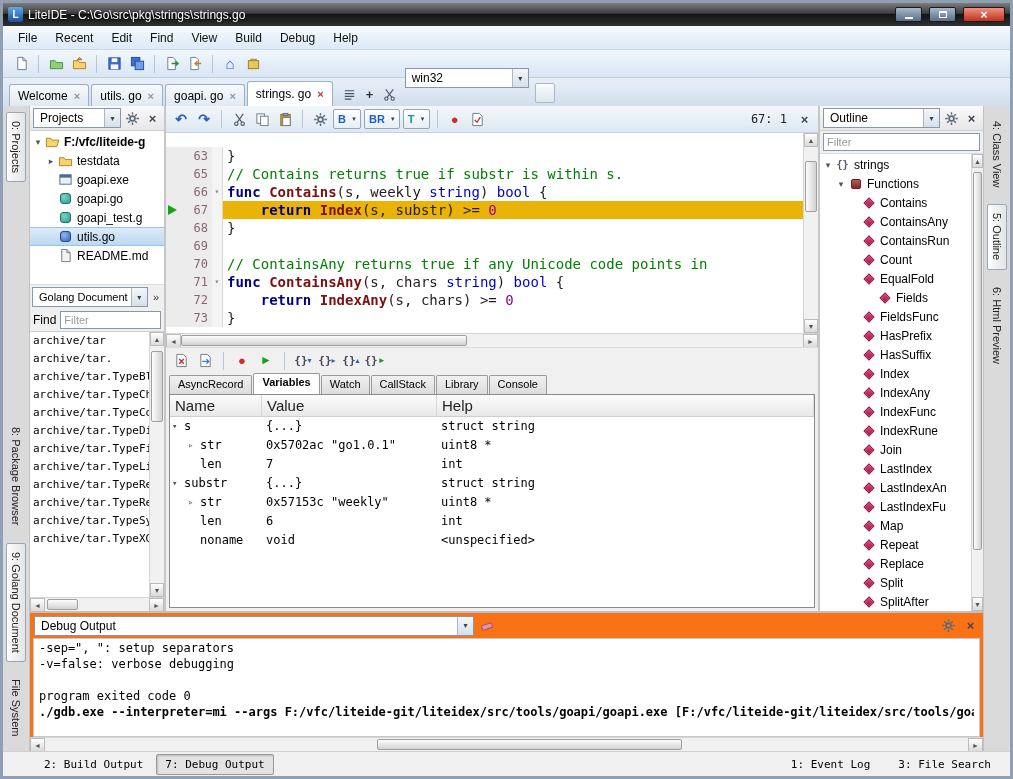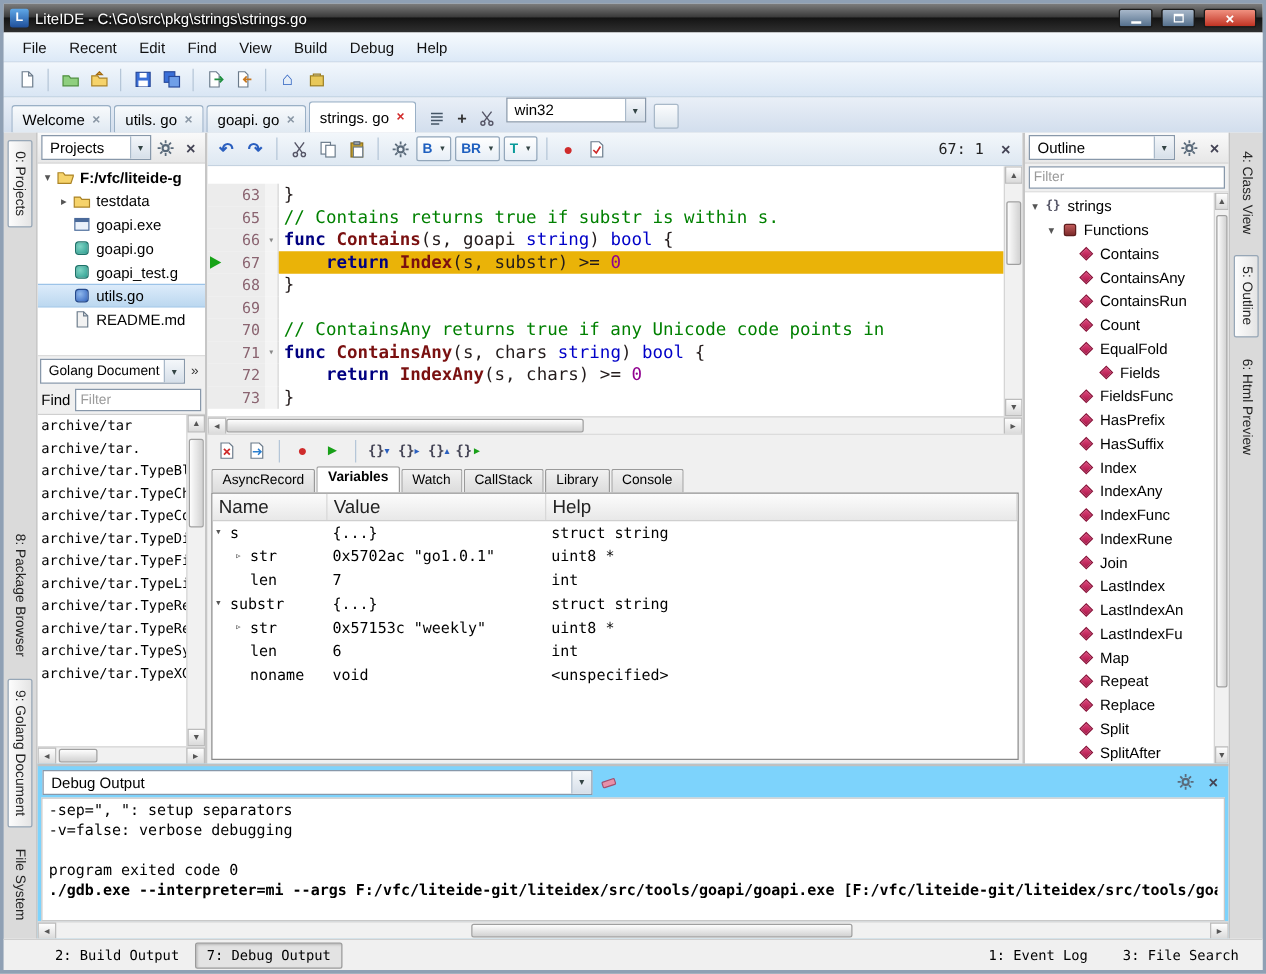--- a/index.html
+++ b/index.html
@@ -29,21 +29,21 @@
   
   .tabbar{height:28px;flex:none;background:linear-gradient(#e9eff7,#d2deed);display:flex;align-items:flex-end;padding:2px 6px 0;}
   .tab{display:inline-flex;align-items:center;gap:6px;padding:0 8px;height:22px;border:1px solid #9ab0c6;border-bottom:none;border-radius:3px 3px 0 0;background:linear-gradient(#f8fafc,#e0e9f2);margin-right:2px;white-space:nowrap;}
   .tab.active{background:#fff;height:25px;}
   .tab-close{color:#8a97a5;font-weight:bold;font-size:11px;}
   .tab.active .tab-close{color:#d22c2c;}
   .tab-tools{display:flex;align-items:flex-end;gap:2px;padding:0 6px 3px;}
   .combo{display:inline-flex;align-items:center;background:#fff;border:1px solid #8898aa;height:20px;overflow:hidden;}
   .combo .cval{padding:0 6px;flex:1;white-space:nowrap;overflow:hidden;}
   .combo .carr{width:16px;align-self:stretch;background:linear-gradient(#f4f7fa,#d6dfe9);border-left:1px solid #a9b9c9;display:flex;align-items:center;justify-content:center;font-size:8px;color:#344;flex:none;}
-  .target-combo{width:112px;margin-bottom:8px;}
+  .target-combo{width:124px;margin-bottom:18px;}
   .flat-btn{width:20px;height:20px;border:1px solid #a8b8c8;background:linear-gradient(#fbfcfd,#dde6ee);border-radius:2px;margin:0 0 3px 6px;}
 
   
   .main{flex:1;display:flex;overflow:hidden;}
   .side-strip{width:27px;flex:none;background:#dadada;display:flex;flex-direction:column;align-items:center;padding:6px 0;gap:8px;overflow:hidden;}
   .side-strip.left{border-right:1px solid #c2c2c2;}
   .side-strip.right{border-left:1px solid #c2c2c2;}
   .strip-label{writing-mode:vertical-rl;font-size:11px;color:#222;padding:8px 3px;white-space:nowrap;border:1px solid transparent;}
   .strip-label.active{border:1px solid #97a7b7;background:linear-gradient(90deg,#fdfdfd,#e4e4e4);border-radius:2px;}
   .strip-label.push-down{margin-top:auto;}
@@ -132,21 +132,21 @@
   .vexp{width:12px;font-size:9px;color:#555;flex:none;}
 
   
   .outline-panel{width:165px;flex:none;display:flex;flex-direction:column;background:#f0f0f0;border-left:2px solid #c6c6c6;overflow:hidden;}
   .filter-row{padding:2px 3px;background:#f0f0f0;border-bottom:1px solid #dcdcdc;flex:none;}
   .filter-row input{width:100%;}
   .otree-wrap{flex:1;display:flex;overflow:hidden;background:#fff;}
   .outline-tree{flex:1;overflow:hidden;padding-top:1px;}
 
   
-  .debug-output{height:140px;flex:none;border-top:2px solid #c0c0c0;display:flex;flex-direction:column;background:#7dd3fc;overflow:hidden;}
+  .debug-output{height:140px;flex:none;border-top:2px solid #c0c0c0;display:flex;flex-direction:column;background:#f97316;overflow:hidden;}
   .do-header{height:25px;flex:none;display:flex;align-items:center;gap:5px;padding:2px 4px;}
   .do-combo{width:440px;flex:none;}
   .do-body{flex:1;background:#fff;border:1px solid #c8c8c8;margin:0 3px;font-family:"DejaVu Sans Mono",monospace;font-size:12px;padding:2px 5px;overflow:hidden;}
   .do-line{height:16px;white-space:pre;overflow:hidden;}
   .do-line.bold{font-weight:bold;}
 
   
   .statusbar{height:25px;flex:none;background:#f0f0f0;border-top:1px solid #cfcfcf;display:flex;align-items:center;gap:4px;padding:0 10px 0 32px;}
   .sbtn{font-family:"DejaVu Sans Mono",monospace;font-size:11px;padding:3px 8px;border:1px solid transparent;border-radius:2px;white-space:nowrap;}
   .sbtn.active{border:1px solid #9a9a9a;background:#e3e3e3;box-shadow:inset 1px 1px 2px rgba(0,0,0,.18);}
@@ -492,21 +492,21 @@
                 <div class="crow">
                   <span class="gmark"></span>
                   <span class="lno">65</span>
                   <span class="fold"></span>
                   <span class="ctext"><span class="c-comment">// Contains returns true if substr is within s.</span></span>
                 </div>
                 <div class="crow">
                   <span class="gmark"></span>
                   <span class="lno">66</span>
                   <span class="fold">▾</span>
-                  <span class="ctext"><span class="c-kw">func</span><span class="c-plain"> </span><span class="c-fn">Contains</span><span class="c-plain">(s, goapi </span><span class="c-type">string</span><span class="c-plain">) </span><span class="c-type">bool</span><span class="c-plain"> {</span></span>
+                  <span class="ctext"><span class="c-kw">func</span><span class="c-plain"> </span><span class="c-fn">Contains</span><span class="c-plain">(s, weekly </span><span class="c-type">string</span><span class="c-plain">) </span><span class="c-type">bool</span><span class="c-plain"> {</span></span>
                 </div>
                 <div class="crow cur">
                   <span class="gmark">
                     <span class="arrow-right"></span>
                   </span>
                   <span class="lno">67</span>
                   <span class="fold"></span>
                   <span class="ctext"><span class="c-plain">    </span><span class="c-kw">return</span><span class="c-plain"> </span><span class="c-fn">Index</span><span class="c-plain">(s, substr) &gt;= </span><span class="c-num">0</span></span>
                 </div>
                 <div class="crow">

